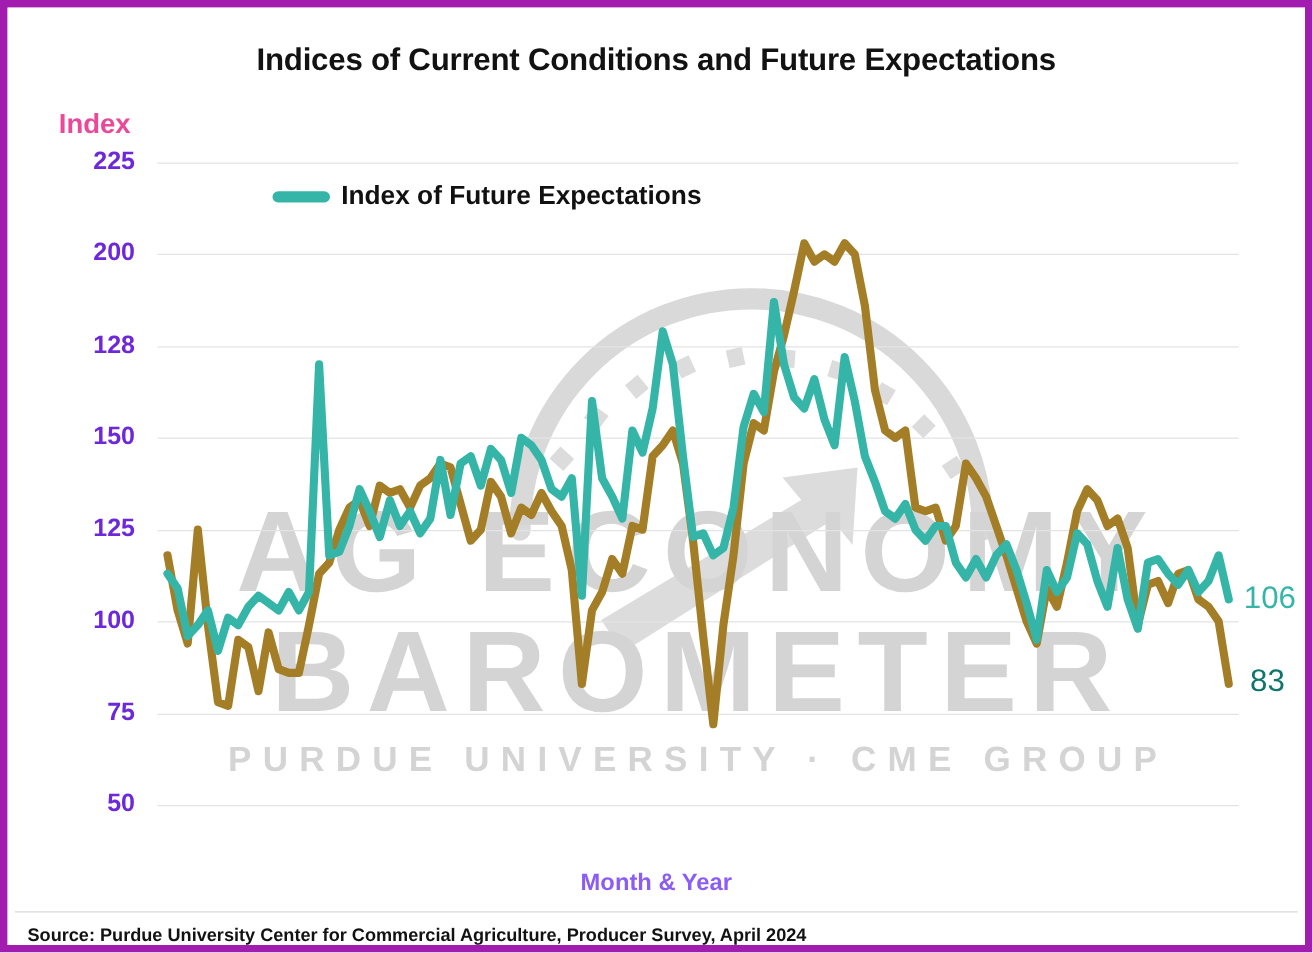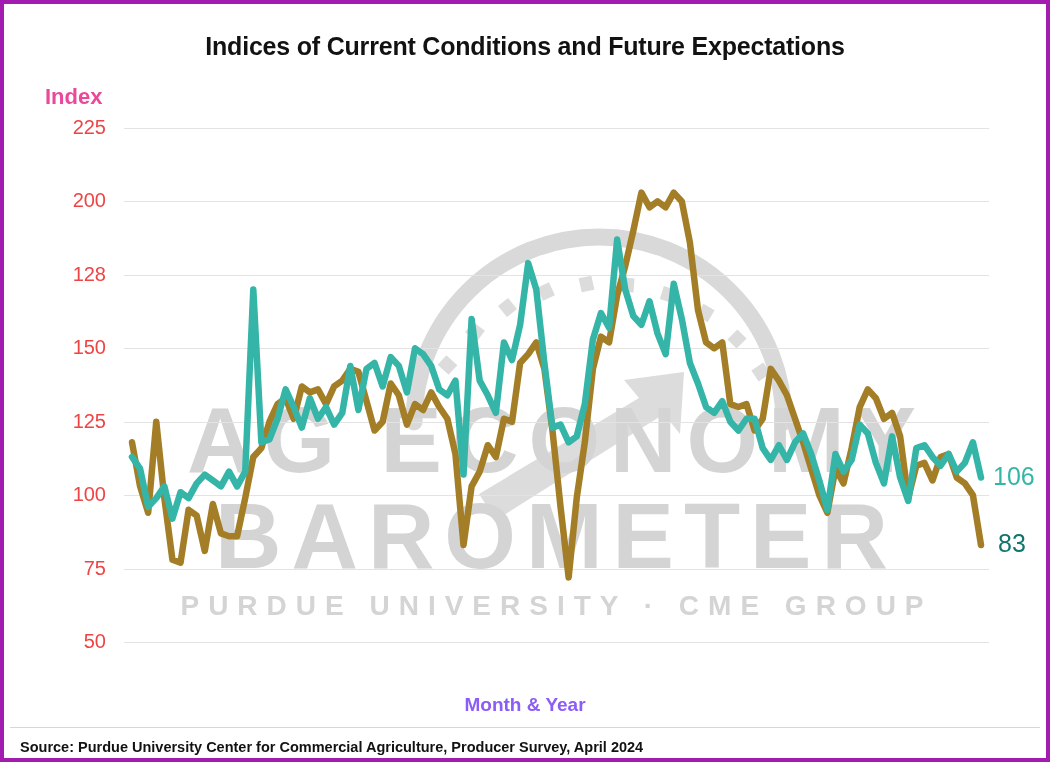--- a/index.html
+++ b/index.html
@@ -1,20 +1,20 @@
 <!DOCTYPE html>
 <html><head>
 <meta charset="utf-8">
 <style>
   html,body{margin:0;padding:0;background:#ffffff;}
   body{font-family:"Liberation Sans", sans-serif;}
   #page{
     position:relative;width:1050px;height:762px;
     background:#ffffff;box-sizing:border-box;
-    border:4px solid #a21caf;overflow:hidden;
+    border:6px solid #a21caf;overflow:hidden;
   }
   #inner{position:absolute;left:0;top:0;right:0;bottom:0;background:#fff;}
 
   .title{
     position:absolute;left:0;right:0;top:28px;text-align:center;
     font-size:25px;font-weight:bold;color:#121212;letter-spacing:-0.2px;
   }
   .ylabel-top{
     position:absolute;left:41px;top:80px;
     font-size:22px;font-weight:bold;color:#ec4899;
@@ -33,21 +33,21 @@
 
   
   #plot{
     position:absolute;left:120px;top:118px;width:865px;height:522px;
   }
   .gridline{
     position:absolute;left:0;width:100%;height:1px;background:#e3e3e3;
   }
   .ylab{
     position:absolute;width:72px;text-align:right;
-    font-size:20px;font-weight:normal;color:#ef4444;
+    font-size:20px;font-weight:bold;color:#6d28d9;
   }
 
   
   #watermark{
     position:absolute;left:0;top:0;width:865px;height:522px;
     pointer-events:none;
   }
   .wm-text{
     position:absolute;width:100%;text-align:center;
     color:#d4d4d4;font-weight:bold;line-height:1;
@@ -125,20 +125,24 @@
 
       <svg id="series-svg" width="865" height="522" style="position:absolute;left:0;top:0">
         <polyline id="line-current" fill="none" stroke-width="6.5" stroke-linejoin="round" stroke-linecap="round" points="8.00,320.27 16.09,364.33 24.17,390.77 32.26,299.71 40.34,376.08 48.43,437.76 56.51,440.70 64.60,387.83 72.69,393.70 80.77,428.95 88.86,381.95 96.94,411.33 105.03,414.26 113.11,414.26 121.20,376.08 129.29,334.96 137.37,326.15 145.46,299.71 153.54,282.09 161.63,276.22 169.71,296.78 177.80,264.47 185.89,270.34 193.97,267.41 202.06,282.09 210.14,264.47 218.23,258.59 226.31,246.85 234.40,249.78 242.49,279.15 250.57,308.53 258.66,299.71 266.74,261.53 274.83,273.28 282.91,302.65 291.00,282.09 299.09,287.97 307.17,270.34 315.26,285.03 323.34,296.78 331.43,332.02 339.51,423.07 347.60,364.33 355.69,349.65 363.77,323.21 371.86,334.96 379.94,296.78 388.03,299.71 396.11,240.97 404.20,232.16 412.29,220.41 420.37,246.85 428.46,308.53 436.54,384.89 444.63,455.38 452.71,376.08 460.80,320.27 468.89,246.85 476.97,214.54 485.06,220.41 493.14,173.42 501.23,144.05 509.31,108.80 517.40,70.62 525.49,85.30 533.57,79.43 541.66,85.30 549.74,70.62 557.83,79.43 565.91,120.55 574.00,188.10 582.09,220.41 590.17,226.29 598.26,220.41 606.34,282.09 614.43,285.03 622.51,282.09 630.60,308.53 638.69,296.78 646.77,246.85 654.86,258.59 662.94,273.28 671.03,296.78 679.11,320.27 687.20,346.71 695.29,373.14 703.37,390.77 711.46,346.71 719.54,361.39 727.63,326.15 735.71,285.03 743.80,267.41 751.89,276.22 759.97,296.78 768.06,290.90 776.14,314.40 784.23,376.08 792.31,343.77 800.40,340.83 808.49,358.46 816.57,334.96 824.66,332.02 832.74,355.52 840.83,361.39 848.91,373.14 857.00,423.07" stroke="#A47E26"></polyline>
         <polyline id="line-future" fill="none" stroke-width="6.5" stroke-linejoin="round" stroke-linecap="round" points="8.00,334.96 16.09,346.71 24.17,384.89 32.26,376.08 40.34,364.33 48.43,396.64 56.51,370.21 64.60,376.08 72.69,361.39 80.77,352.58 88.86,358.46 96.94,364.33 105.03,349.65 113.11,364.33 121.20,349.65 129.29,167.54 137.37,320.27 145.46,317.34 153.54,296.78 161.63,267.41 169.71,285.03 177.80,305.59 185.89,276.22 193.97,296.78 202.06,285.03 210.14,302.65 218.23,290.90 226.31,243.91 234.40,287.97 242.49,246.85 250.57,240.97 258.66,264.47 266.74,235.10 274.83,243.91 282.91,270.34 291.00,226.29 299.09,232.16 307.17,243.91 315.26,267.41 323.34,273.28 331.43,258.59 339.51,352.58 347.60,196.91 355.69,258.59 363.77,273.28 371.86,290.90 379.94,220.41 388.03,238.03 396.11,202.79 404.20,141.11 412.29,167.54 420.37,240.97 428.46,305.59 436.54,302.65 444.63,320.27 452.71,314.40 460.80,282.09 468.89,217.47 476.97,191.04 485.06,205.73 493.14,117.61 501.23,167.54 509.31,193.98 517.40,202.79 525.49,179.29 533.57,211.60 541.66,232.16 549.74,161.67 557.83,196.91 565.91,240.97 574.00,261.53 582.09,285.03 590.17,290.90 598.26,279.15 606.34,299.71 614.43,308.53 622.51,296.78 630.60,296.78 638.69,326.15 646.77,337.90 654.86,323.21 662.94,337.90 671.03,320.27 679.11,311.46 687.20,332.02 695.29,358.46 703.37,387.83 711.46,332.02 719.54,349.65 727.63,337.90 735.71,302.65 743.80,311.46 751.89,340.83 759.97,361.39 768.06,314.40 776.14,355.52 784.23,379.02 792.31,326.15 800.40,323.21 808.49,334.96 816.57,343.77 824.66,332.02 832.74,349.65 840.83,340.83 848.91,320.27 857.00,355.52" stroke="#35B5A8"></polyline>
       </svg>
 
       <div id="xticks"></div>
     </div>
 
     <div id="legend">
+      <div class="legend-row">
+        <div class="legend-swatch" id="sw-fut" style="background: rgb(53, 181, 168);"></div>
+        <div class="legend-label">Index of Future Expectations</div>
+      </div>
     </div>
 
     <div class="end-label" id="end-fut" style="color: rgb(53, 181, 168); left: 989px; top: 457.52px;">106</div>
     <div class="end-label" id="end-cur" style="color: #0f766e; left: 994px; top: 525.074px;">83</div>
 
     <div class="xlabel">Month &amp; Year</div>
     <div class="source-rule"></div>
     <div class="source">Source: Purdue University Center for Commercial Agriculture, Producer Survey, April 2024</div>
 
   </div>

